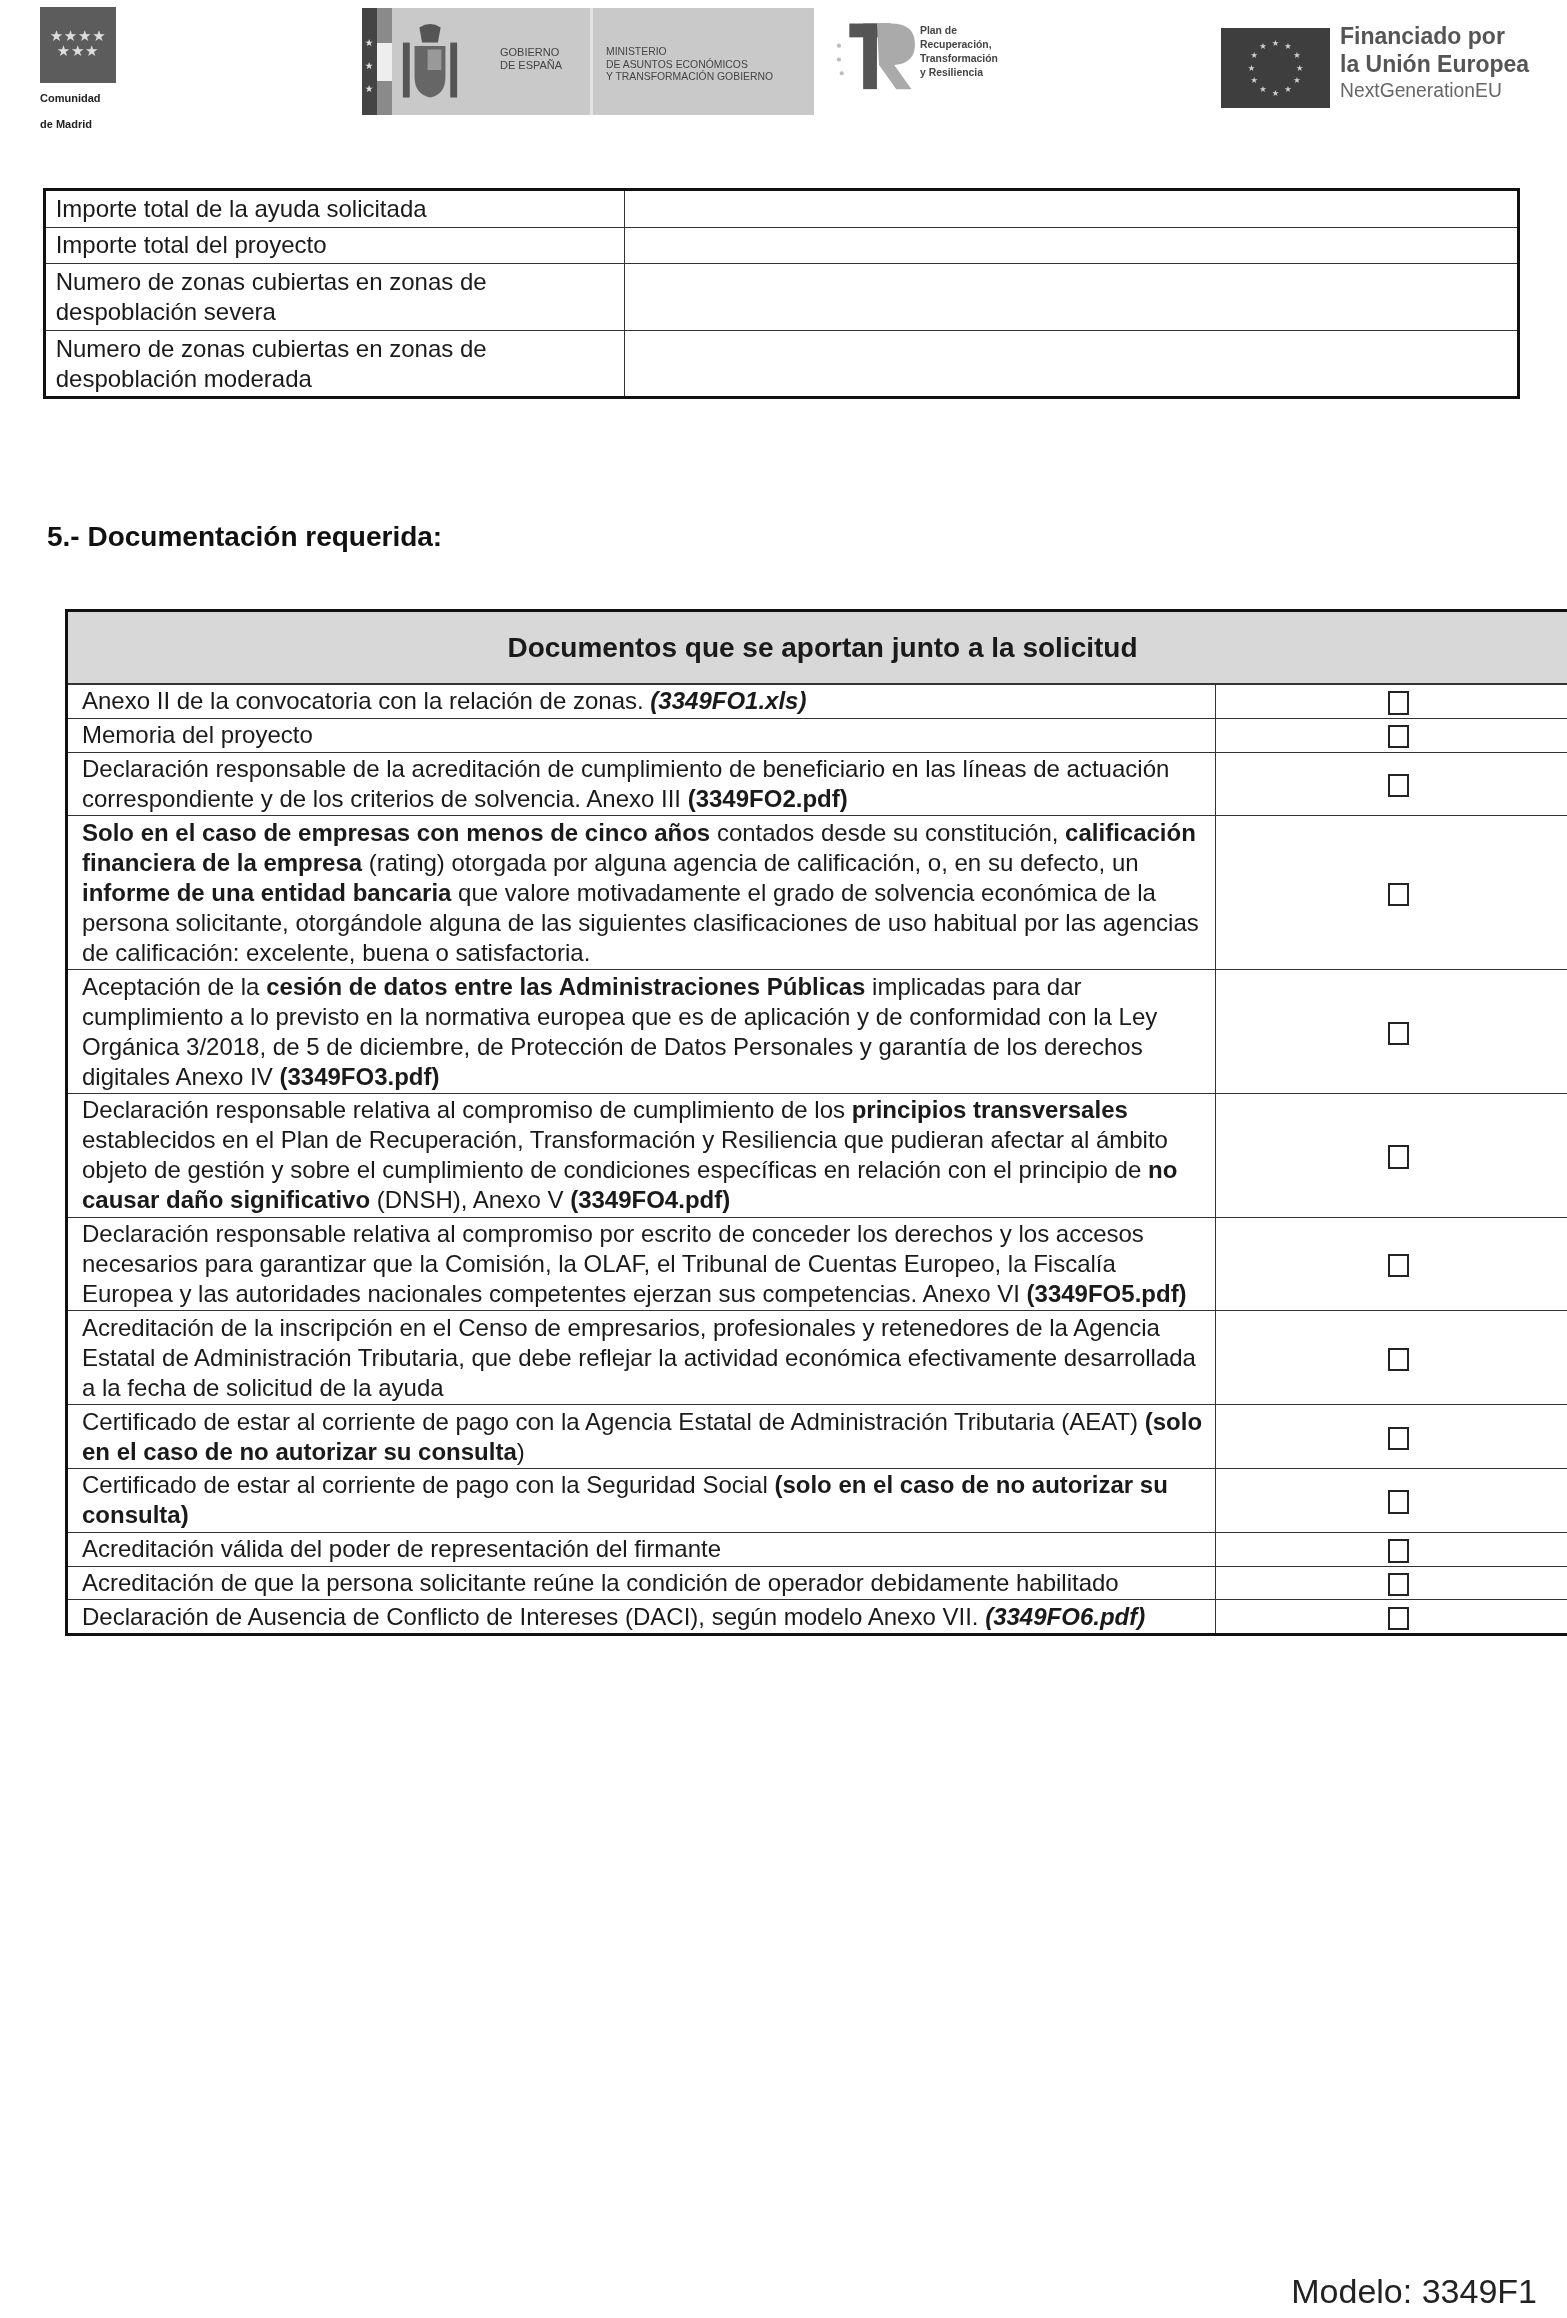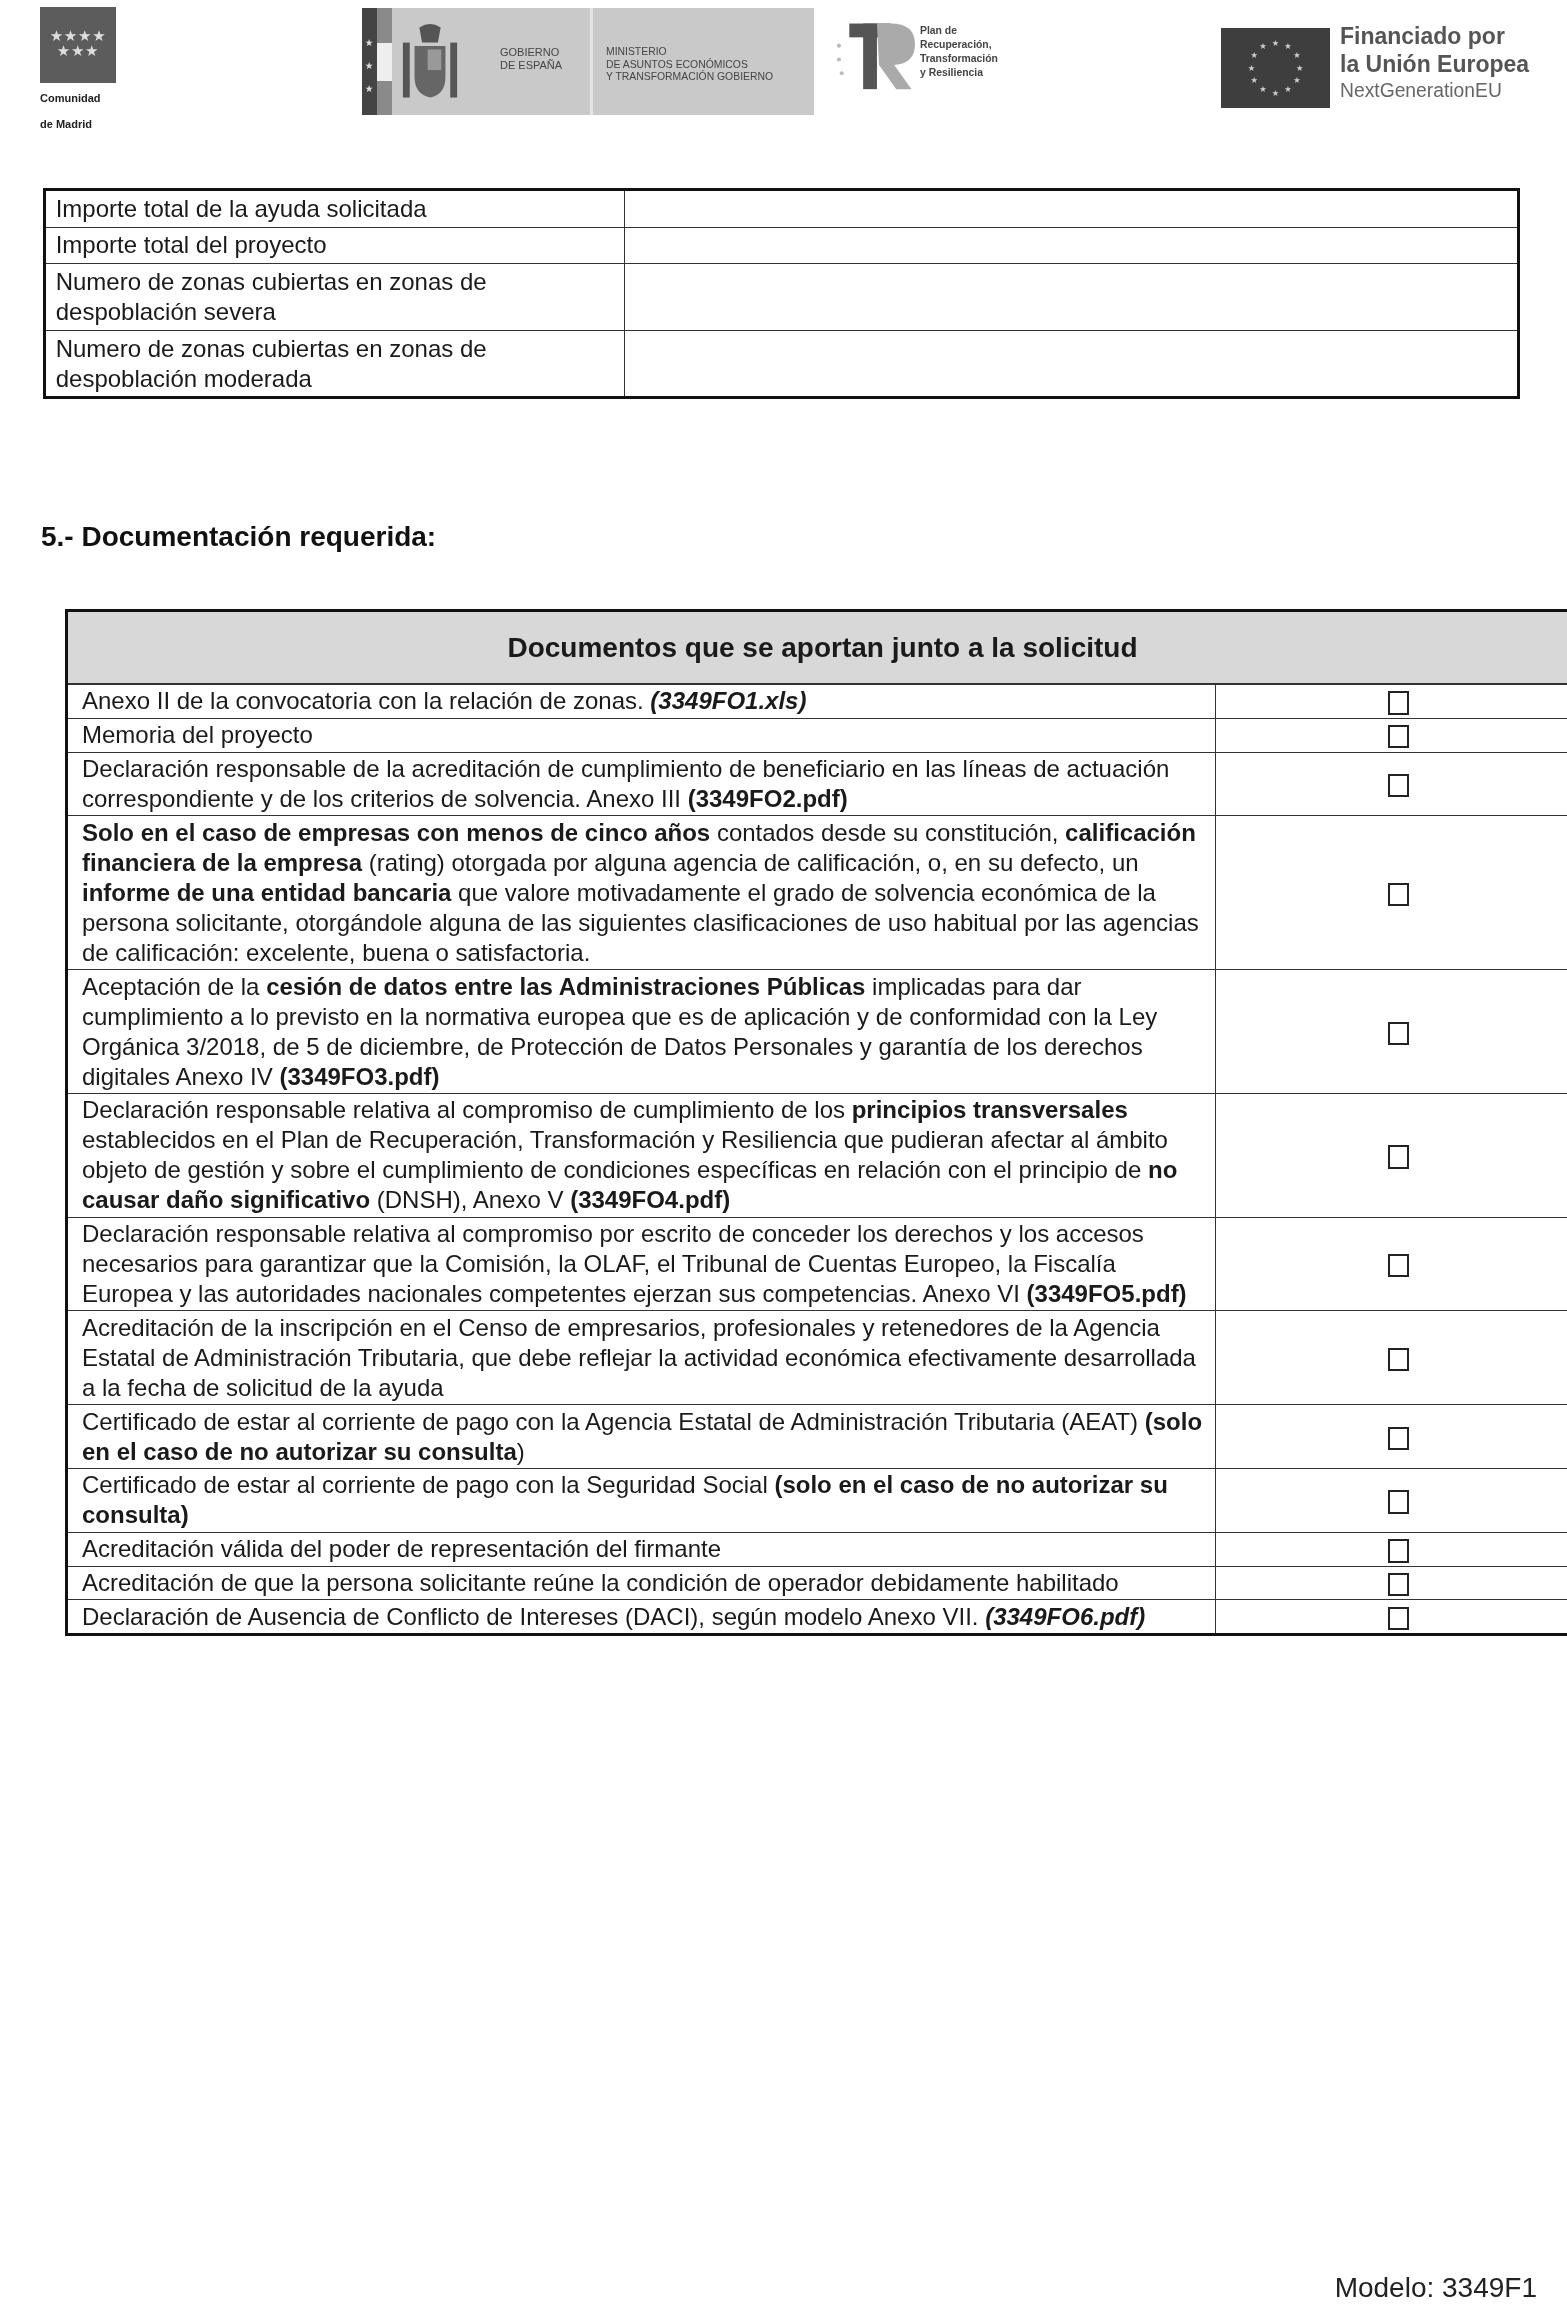--- a/index.html
+++ b/index.html
@@ -31,34 +31,34 @@
   .eu .flag { position:absolute; left:0; top:7px; width:109px; height:80px; background:#3e3e3e; }
   .eu .fin { position:absolute; left:119px; top:1.4px; font-size:23px; line-height:28px; color:#555; font-weight:bold; }
   .eu .ngeu { position:absolute; left:119px; top:59px; font-size:19.3px; color:#666; }
 
   
   .summary { position:absolute; left:43px; top:188px; width:1477px; border:3.5px solid #111; border-collapse:collapse; }
   .summary td { border:1.4px solid #333; font-size:24px; line-height:30px; padding:2.8px 9.7px 2.8px 9.7px; vertical-align:top; }
   .summary td.lbl { width:559px; }
 
   
-  .section-title { position:absolute; left:41px; top:521px; font-size:28px; font-weight:bold; color:#111; }
+  .section-title { position:absolute; left:47px; top:521px; font-size:28px; font-weight:bold; color:#111; }
 
   
   .docs { position:absolute; left:44px; top:609px; width:1515px; border:3.5px solid #111; border-collapse:collapse;margin-left:21px; }
   .docs th { background:#d8d8d8; font-size:28px; font-weight:bold; height:69px; border-bottom:2.1px solid #333; text-align:center; }
   .docs td { border:1.4px solid #333; font-size:24px; line-height:30px; padding:1.4px 9.7px 1.4px 14px; vertical-align:middle; }
   .docs td.txt { width:1123px; }
   .docs td.chk { text-align:center; }
   .box { display:inline-block; width:16.6px; height:19.3px; border:2.1px solid #222; background:#fff; vertical-align:middle; }
   .docs b { font-weight:bold; }
   .docs i { font-style:italic; font-weight:bold; }
 
   
-  .footer { position:absolute; right:31px; top:2272px; font-size:28px; color:#222; }
+  .footer { position:absolute; right:31px; top:2272px; font-size:34px; color:#222; }
 </style>
 </head>
 <body>
 
 <div class="logo-bar">
   <div class="madrid">
     <div class="flag">
       <div class="stars">★★★★ ★★★</div>
     </div>
     <div class="label">Comunidad</div>

